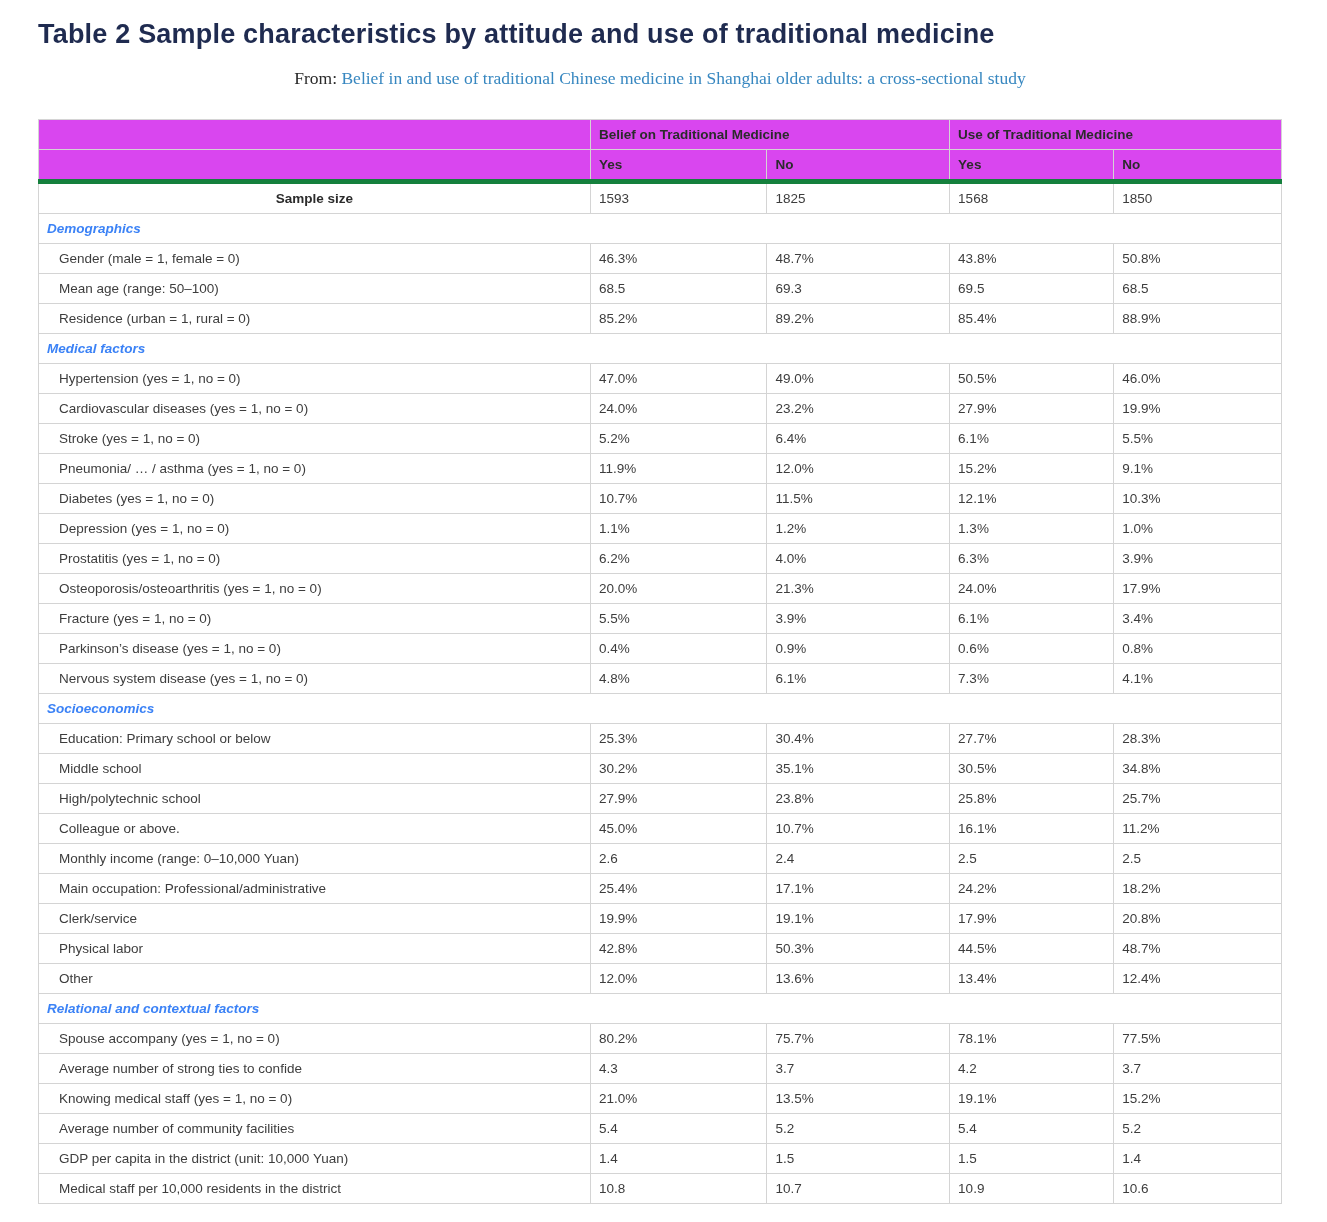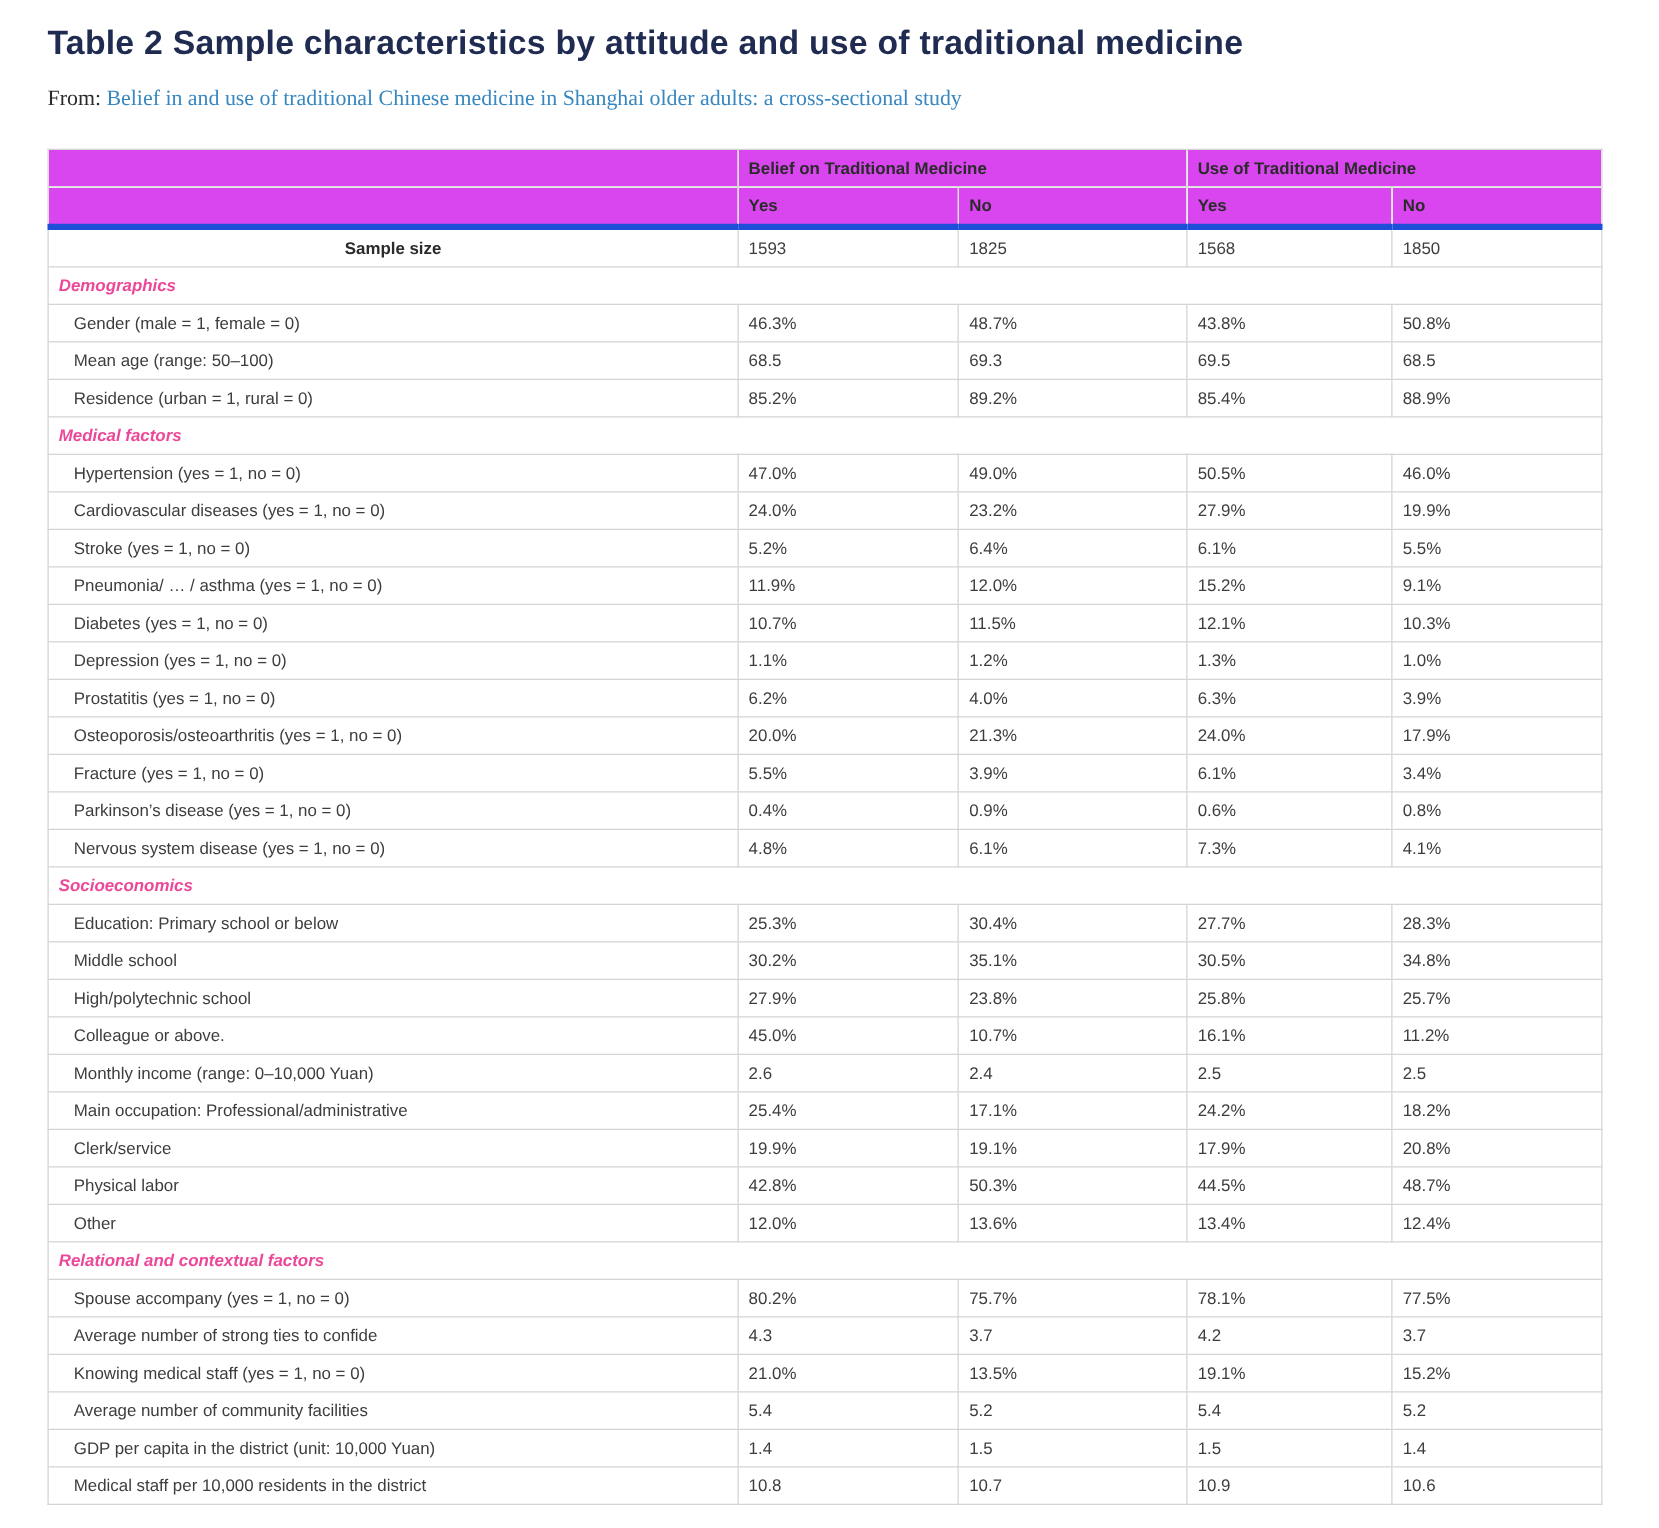--- a/index.html
+++ b/index.html
@@ -18,20 +18,21 @@
     font-weight: 700;
     color: #1f2b50;
     letter-spacing: 0.2px;
     margin: 4px 0 18px 0;
   }
   .from-line {
     font-family: "Liberation Serif", "DejaVu Serif", serif;
     font-size: 17.5px;
     color: #2a2a2a;
     margin: 0 0 30px 0;
+    text-align: center;
   }
   .source-link {
     color: #3787c0;
     text-decoration: none;
     cursor: pointer;
   }
 
   table.data-table {
     width: 1244px;
     border-collapse: collapse;
@@ -48,29 +49,29 @@
     vertical-align: middle;
     overflow: hidden;
     white-space: nowrap;
   }
   .data-table thead th {
     background: #d946ef;
     font-weight: 700;
     color: #2b2b2b;
   }
   .data-table thead tr.subheader th {
-    border-bottom: 5px solid #1d4ed8;
+    border-bottom: 5px solid #15803d;
   }
   .data-table td.label { padding-left: 8px; }
   .data-table td.label.indent { padding-left: 20px; }
   .data-table tr.bold-row td.label { font-weight: 700; color: #2b2b2b; text-align: center; }
   .data-table tr.section td {
     font-weight: 700;
     font-style: italic;
-    color: #ec4899;
+    color: #3b82f6;
   }
 </style>
 </head>
 <body>
 
 <div class="container">
 
   <h1 class="page-title">Table 2 Sample characteristics by attitude and use of traditional medicine</h1>
 
   <p class="from-line"><span>From:</span>

